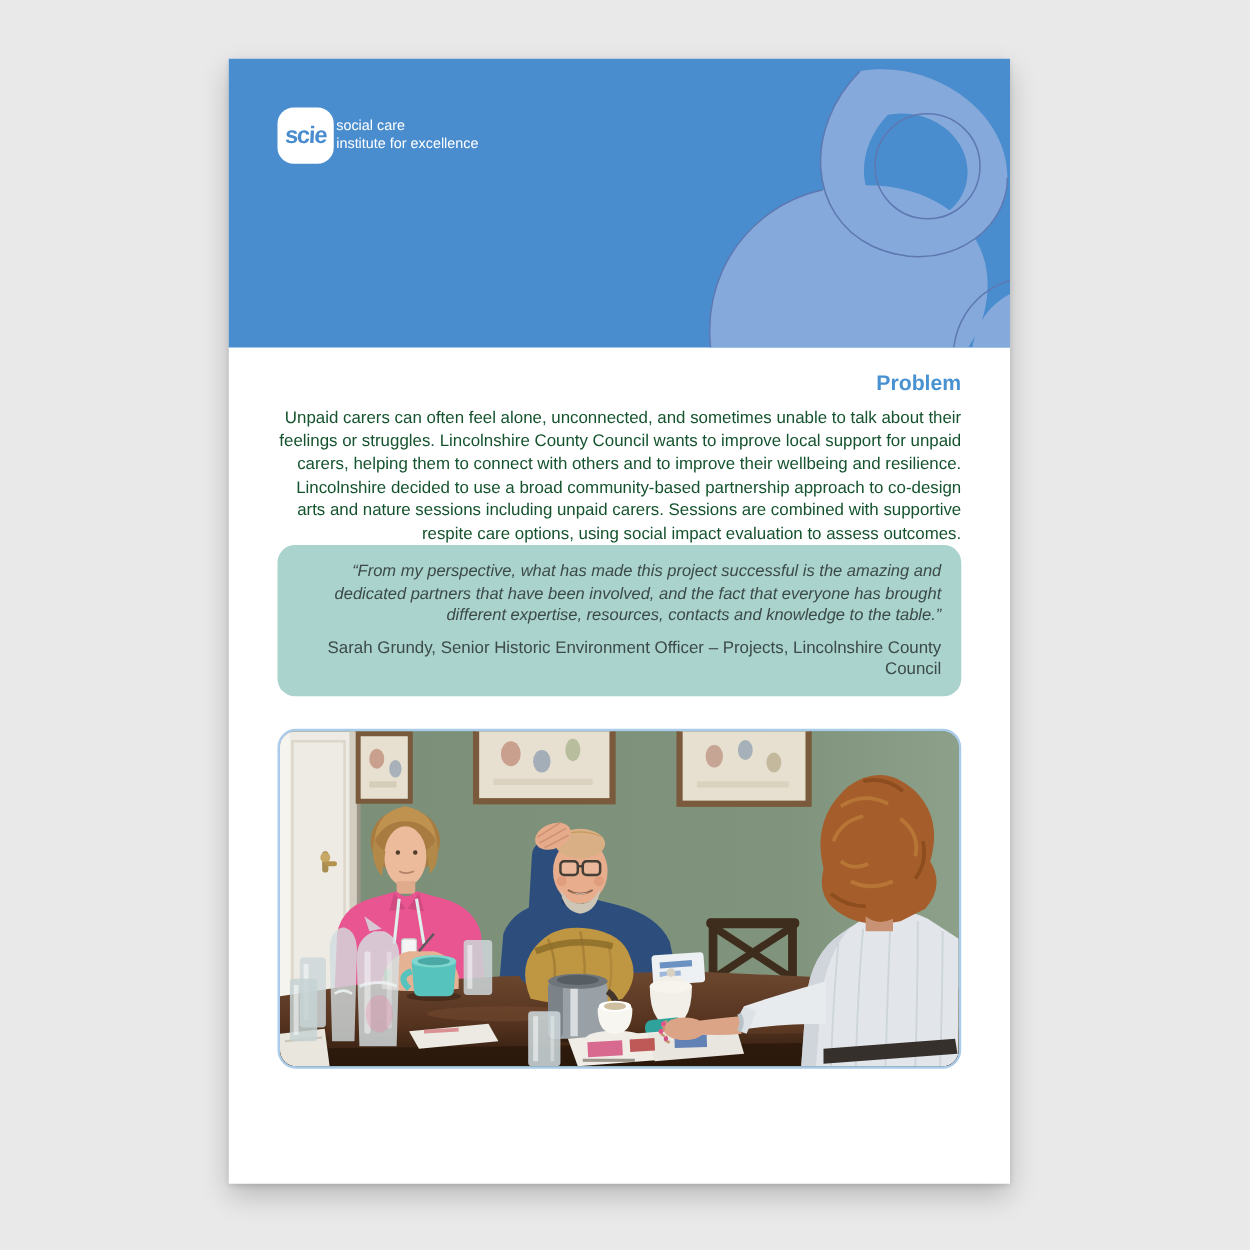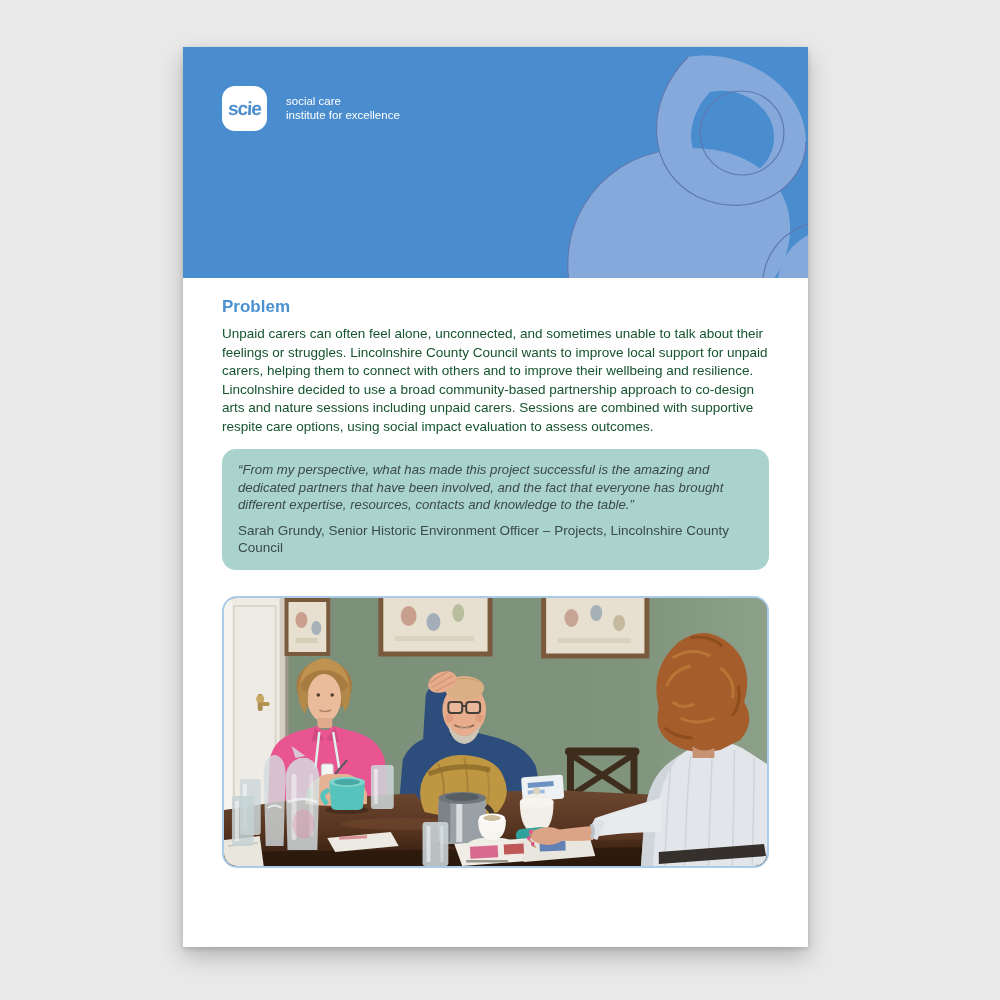--- a/index.html
+++ b/index.html
@@ -22,33 +22,33 @@
   .swirl { position:absolute; right:0; top:0; width:280px; height:231px; }
   .logo-row { position:absolute; left:39px; top:39px; display:flex; align-items:flex-start; }
   .logo-box {
     width:45px; height:45px; background:#ffffff; border-radius:13px;
     display:flex; align-items:center; justify-content:center; flex:0 0 auto;
   }
   .logo-word {
     color:#4a8dce; font-weight:700; font-size:19px; letter-spacing:-1px;
     transform:skewX(-3deg); line-height:1;
   }
-  .tagline { margin-left:19px; margin-top:8px; color:#ffffff; font-size:11.5px; line-height:14px; }
+  .tagline { margin-left:2px; margin-top:8px; color:#ffffff; font-size:11.5px; line-height:14px; }
   .title { position:absolute; left:39px; top:139px; color:#ffffff; font-weight:700; font-size:33px; line-height:40px; letter-spacing:-0.3px; }
   
-  .main { padding:0 39px; }
+  .main { padding:0 39px;text-align:right; }
   .sec-h {
     color:#4992d2; font-size:17px; font-weight:700; margin:16px 0 8px;
   }
   .sec-h.first { margin-top:19px; }
   .sec-p {
     color:#14532d; font-size:13.5px; line-height:18.5px; margin:0;
   }
   .quote-box {
-    margin-top:13px; background:#a9d3cc; border-radius:14px;
+    margin-top:0; background:#a9d3cc; border-radius:14px;
     padding:12px 16px 13px 16px; color:#3c4a49;
   }
   .quote-text { font-size:13.2px; line-height:17.5px; font-style:italic; margin:0; }
   .quote-attr { font-size:13.5px; line-height:17.5px; margin:8px 0 0; }
   
   .photo {
     margin:26px 0 0; width:547px; height:272px;
     border:2px solid #aacbe9; border-radius:15px; overflow:hidden; background:#7d907a;
   }
   .photo svg { display:block; width:100%; height:100%; }

